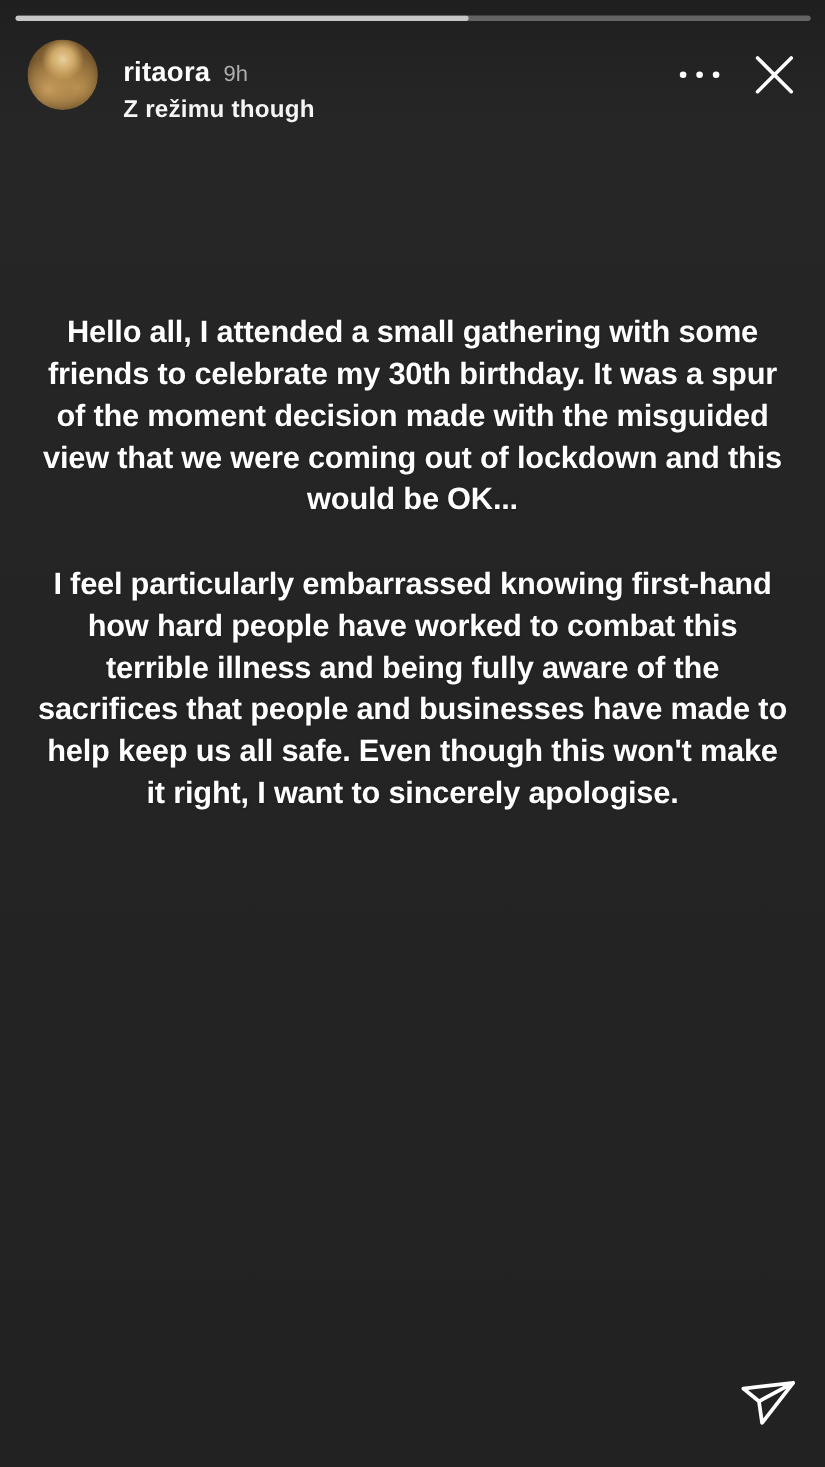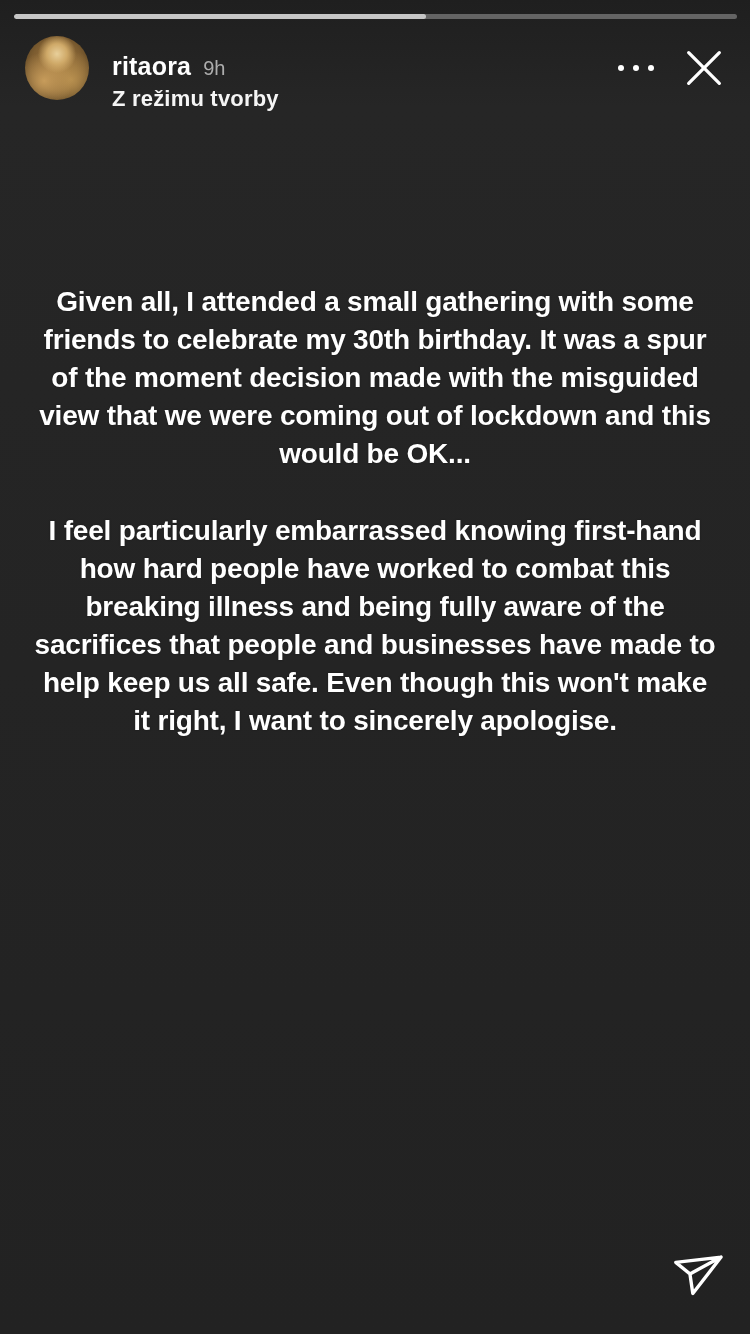--- a/index.html
+++ b/index.html
@@ -148,41 +148,41 @@
   <div class="progress-fill" style="width: 57%;"></div>
 </div>
 
 <div class="header">
   <div class="avatar"></div>
   <div class="user-meta">
     <div class="user-top-row">
       <span class="username">ritaora</span>
       <span class="timestamp">9h</span>
     </div>
-    <span class="source-label">Z režimu tvorby</span>
+    <span class="source-label">Z režimu though</span>
   </div>
   <div class="header-actions">
     <div class="more-button">
       <div class="dots">
         <span></span>
           <span></span>
           <span></span>
       </div>
     </div>
     <div class="close-button">
       <svg width="46" height="46" viewBox="0 0 24 24" fill="none" stroke="#ffffff" stroke-width="1.7" stroke-linecap="round">
         <line x1="4" y1="4" x2="20" y2="20"></line>
         <line x1="20" y1="4" x2="4" y2="20"></line>
       </svg>
     </div>
   </div>
 </div>
 
 <div class="story-text">
-  <p>Given all, I attended a small gathering with some friends to celebrate my 30th birthday. It was a spur of the moment decision made with the misguided view that we were coming out of lockdown and this would be OK...</p>
-  <p>I feel particularly embarrassed knowing first-hand how hard people have worked to combat this breaking illness and being fully aware of the sacrifices that people and businesses have made to help keep us all safe. Even though this won't make it right, I want to sincerely apologise.</p>
+  <p>Hello all, I attended a small gathering with some friends to celebrate my 30th birthday. It was a spur of the moment decision made with the misguided view that we were coming out of lockdown and this would be OK...</p>
+  <p>I feel particularly embarrassed knowing first-hand how hard people have worked to combat this terrible illness and being fully aware of the sacrifices that people and businesses have made to help keep us all safe. Even though this won't make it right, I want to sincerely apologise.</p>
 </div>
 
 <div class="share-button">
   <svg width="54" height="54" viewBox="0 0 24 24" fill="none" stroke="#ffffff" stroke-width="1.5" stroke-linejoin="round" stroke-linecap="round">
     <path d="M21.7 2.5 L2.6 9.3 L9.9 12.9 L21.7 2.5 L13.1 21.1 L9.9 12.9"></path>
   </svg>
 </div>
 
 </body></html>

